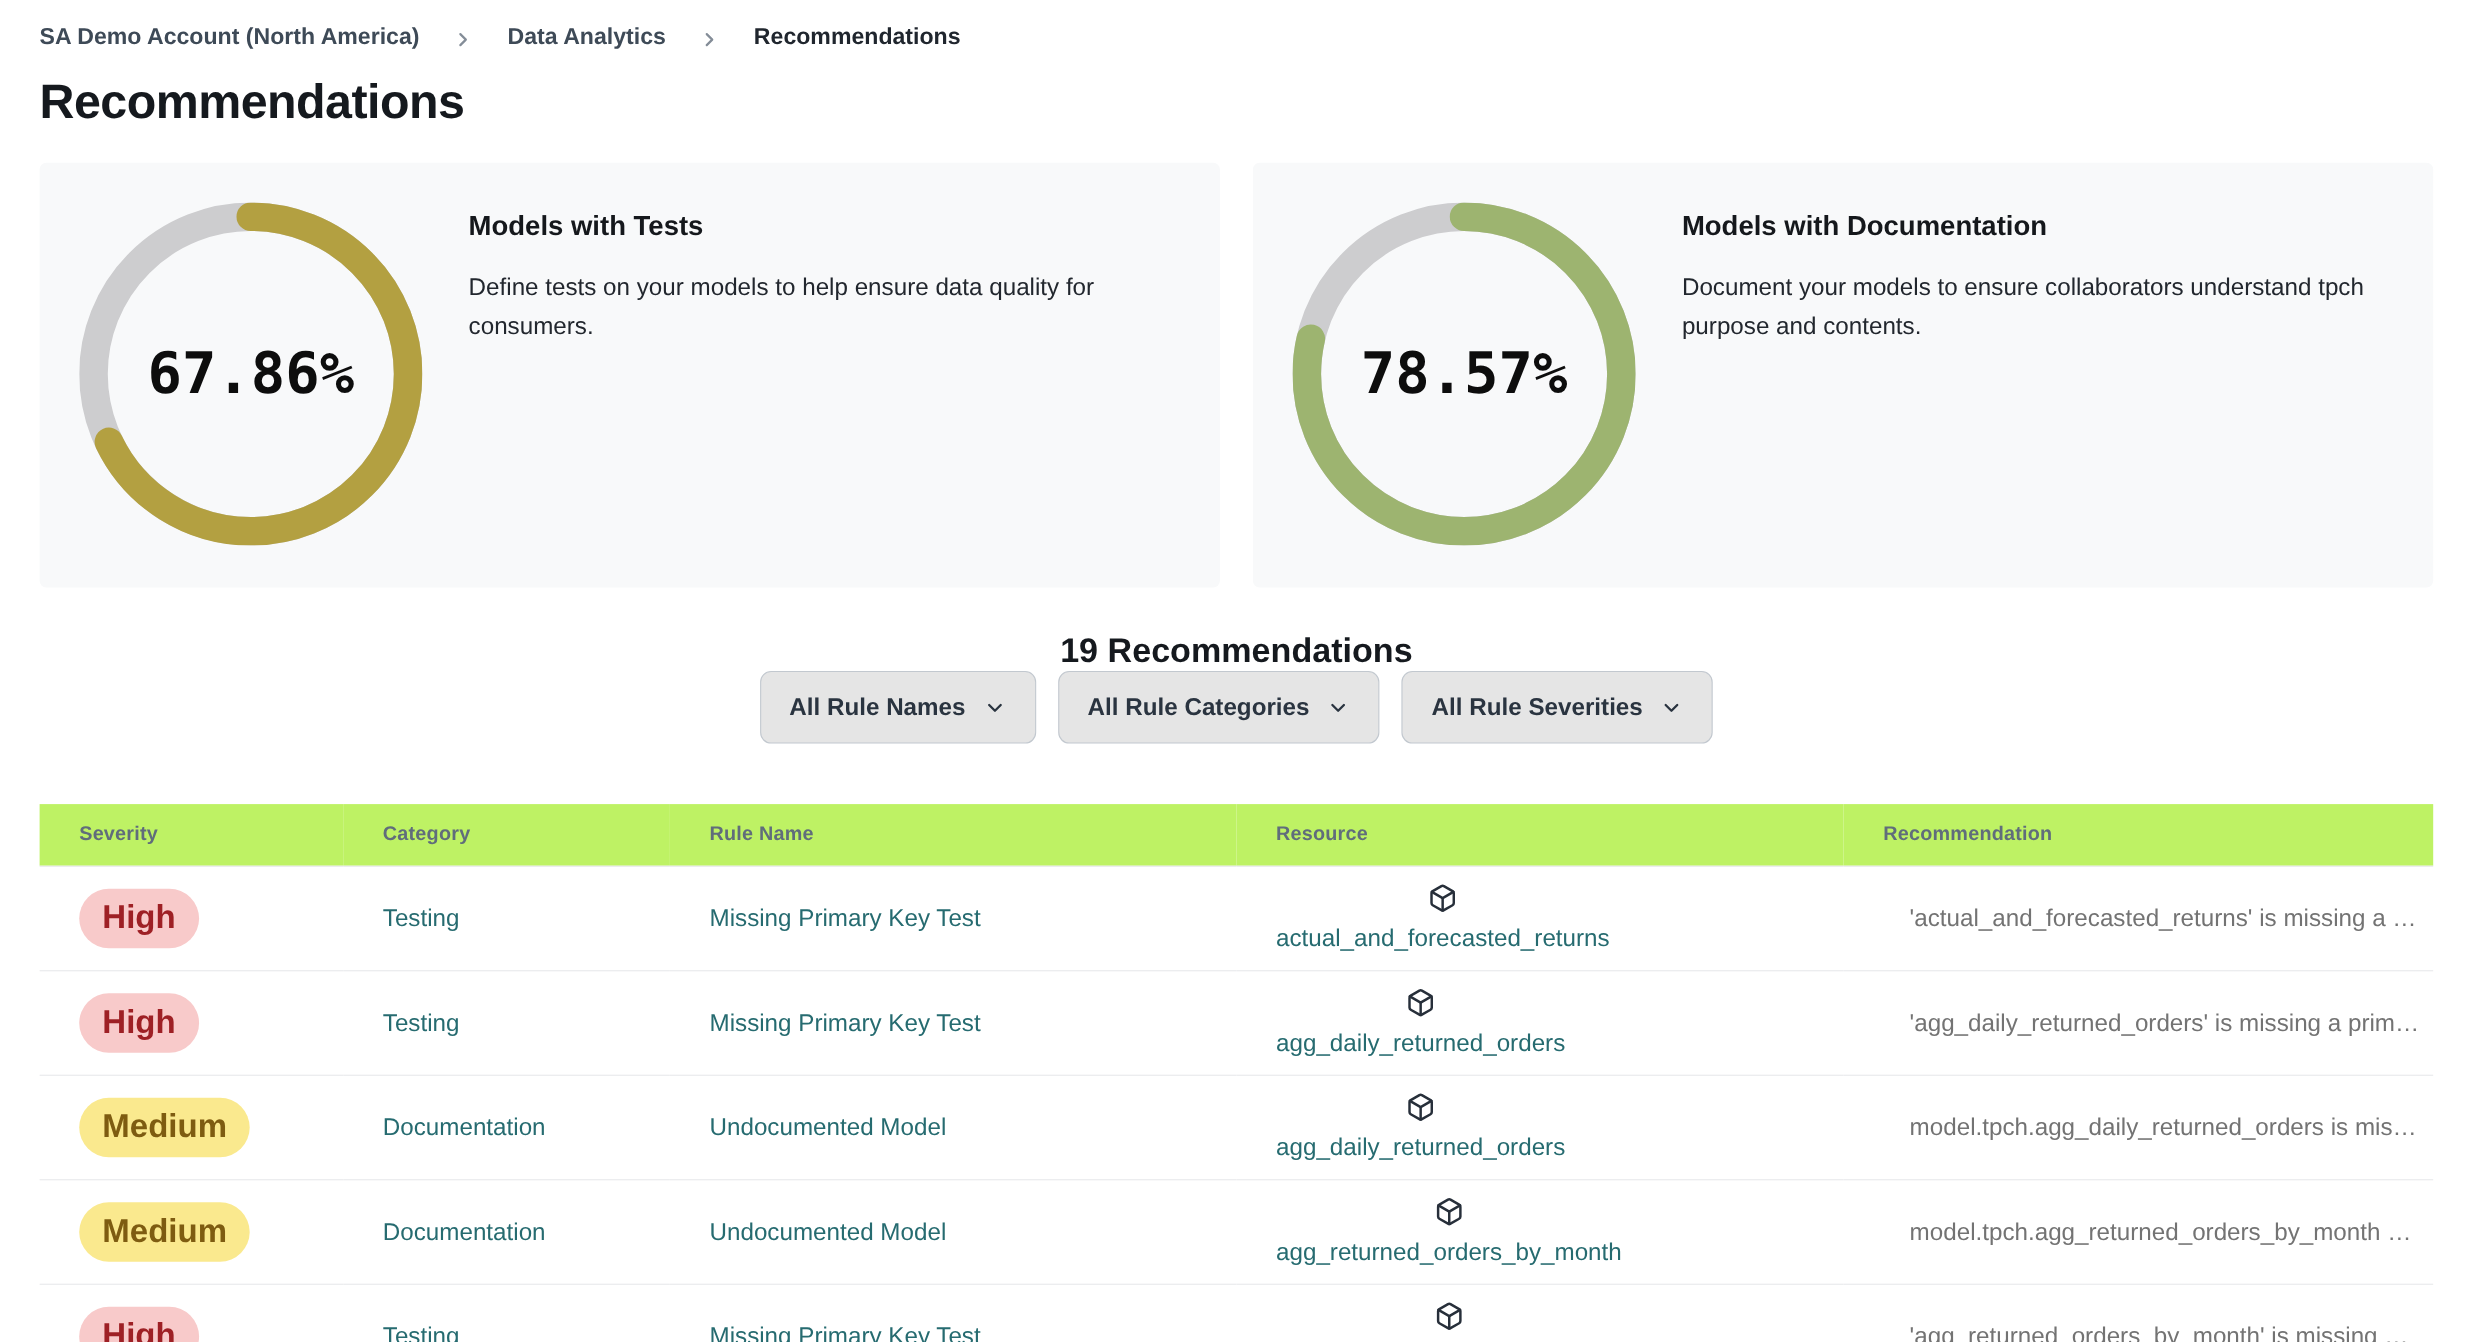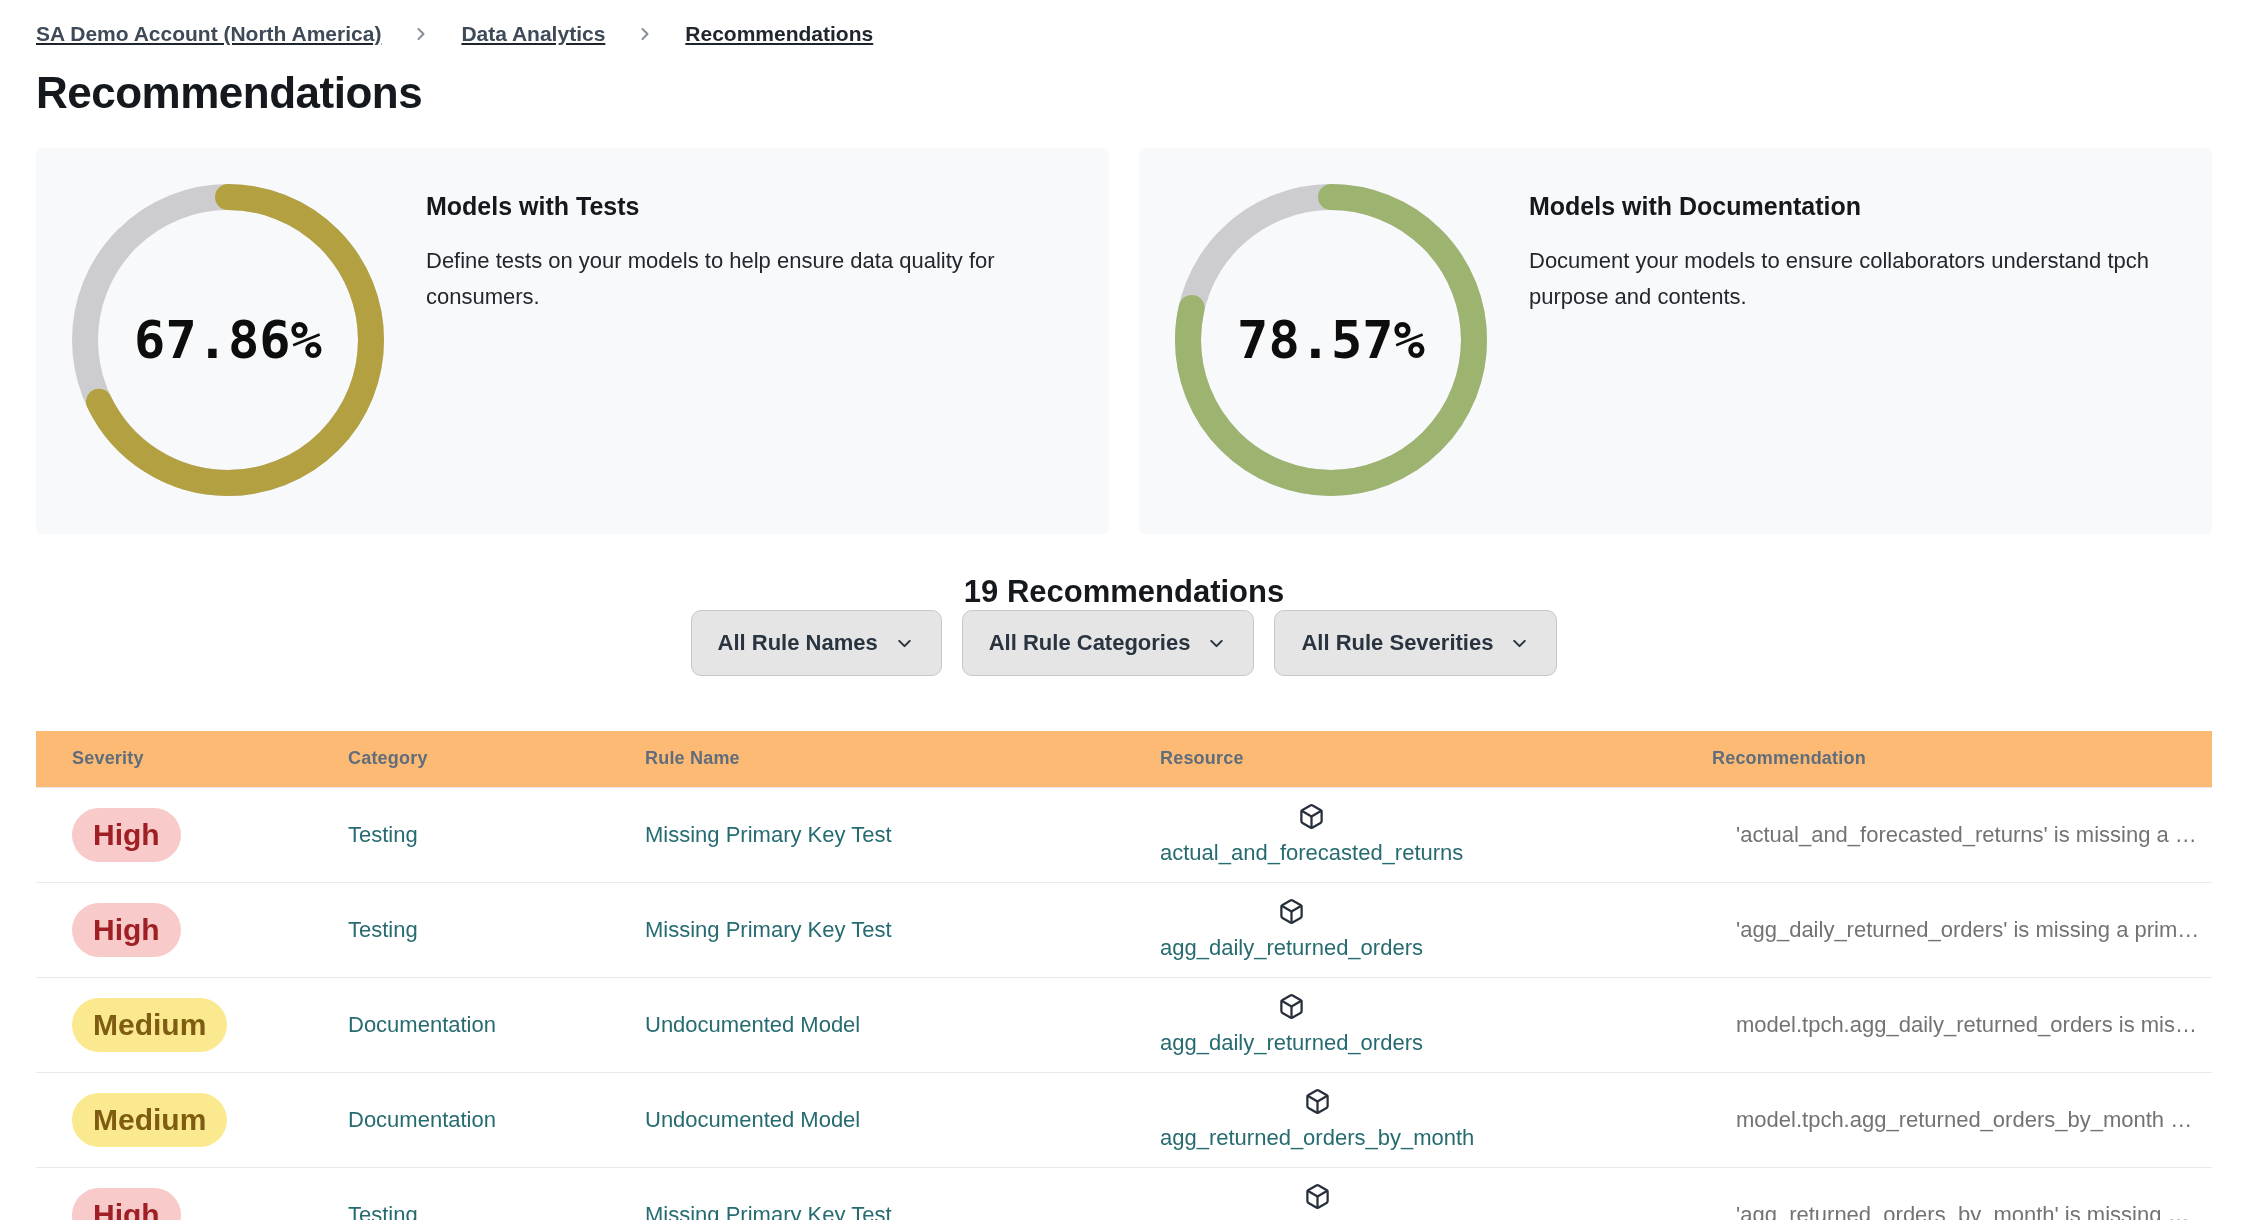--- a/index.html
+++ b/index.html
@@ -5,21 +5,21 @@
   * { box-sizing: border-box; margin: 0; padding: 0; }
   html, body { background: #ffffff; }
   body {
     width: 2248px; height: 1220px; overflow: hidden;
     font-family: "Liberation Sans", sans-serif;
     color: #1f252c;
   }
   .page { padding: 0 36px; }
 
   
-  .breadcrumb { display: flex; align-items: center; gap: 30px; padding-top: 22px; text-decoration: underline; }
+  .breadcrumb { display: flex; align-items: flex-end; gap: 30px; padding-top: 22px; }
   .breadcrumb a, .breadcrumb .crumb {
     font-size: 21px; font-weight: 600; color: #3e4a57; text-decoration: none; cursor: pointer;
   }
   .breadcrumb .current { font-weight: 700; color: #20262e; cursor: default; }
   .bc-sep { width: 20px; height: 20px; flex: none; }
 
   
   h1.page-title { font-size: 44px; font-weight: 700; color: #15191e; margin: 22px 0 30px; letter-spacing: -0.5px; }
 
   
@@ -44,21 +44,21 @@
   .filter-btn {
     display: inline-flex; align-items: center; gap: 16px; height: 66px; padding: 0 26px;
     background: #e5e5e5; border: 1px solid #c2c8cf; border-radius: 10px;
     font-family: "Liberation Sans", sans-serif; font-size: 22px; font-weight: 600; color: #2a3440; cursor: pointer;
   }
   .chev-down { width: 21px; height: 21px; }
 
   
   table { width: 100%; border-collapse: collapse; table-layout: fixed; margin-top: 55px; }
   thead th {
-    background: #fdba74; height: 56px; text-align: left; vertical-align: middle;
+    background: #bef264; height: 56px; text-align: left; vertical-align: middle;
     font-size: 18px; font-weight: 600; color: #606d7b; letter-spacing: 0.2px;
     padding: 0 0 0 36px; border-bottom: 1px solid #e7e8ea;
   }
   tbody td {
     height: 95px; vertical-align: middle; padding-left: 36px;
     border-bottom: 1px solid #e8e9eb; overflow: hidden;
   }
   tbody tr:last-child td { border-bottom: none; }
   .badge {
     display: inline-block; font-size: 30px; font-weight: 700;

